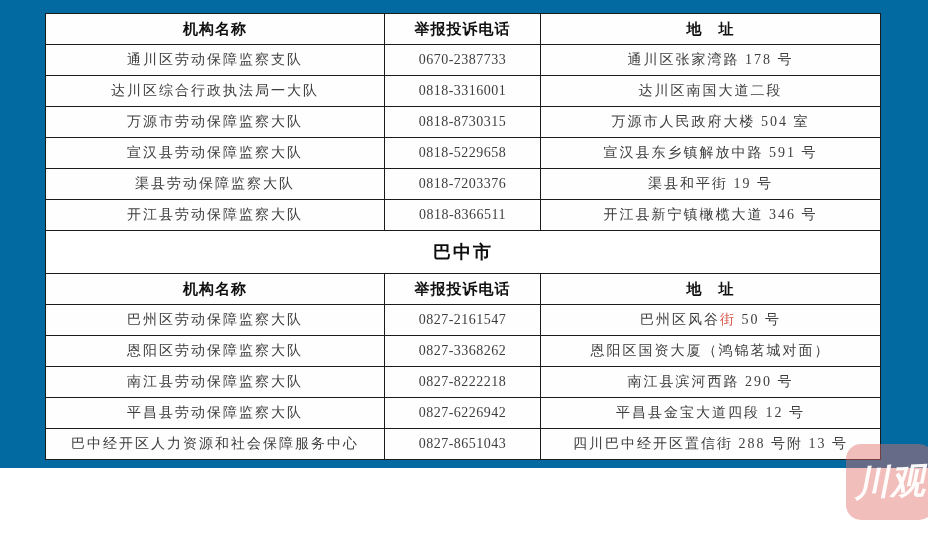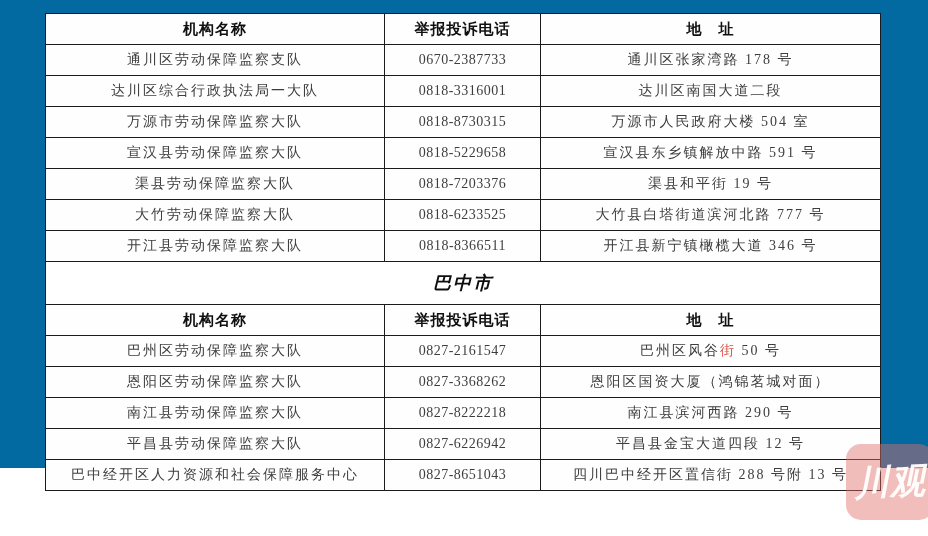--- a/index.html
+++ b/index.html
@@ -45,21 +45,21 @@
     letter-spacing: 1px;
   }
   tr.data-row { height: 31px; }
   tr.data-row td {
     font-family: "Liberation Serif", "DejaVu Serif", serif;
     font-size: 14px;
     color: #3d3d3d;
     letter-spacing: 2px;
   }
   tr.data-row td.phone-cell { letter-spacing: 0.5px; }
-  tr.section-row { height: 43px; font-style: italic; }
+  tr.section-row { height: 43px; }
   tr.section-row td {
     font-family: "Liberation Sans", "DejaVu Sans", sans-serif;
     font-weight: bold;
     font-size: 18px;
     color: #0d0d0d;
     letter-spacing: 2px;
     background: #ffffff;
   }
   .red-char { color: #d94f41; }
   .watermark {
@@ -122,25 +122,20 @@
         <td class="name-cell">宣汉县劳动保障监察大队</td>
         <td class="phone-cell">0818-5229658</td>
         <td class="addr-cell">宣汉县东乡镇解放中路 591 号</td>
       </tr>
       <tr class="data-row">
         <td class="name-cell">渠县劳动保障监察大队</td>
         <td class="phone-cell">0818-7203376</td>
         <td class="addr-cell">渠县和平街 19 号</td>
       </tr>
       <tr class="data-row">
-        <td class="name-cell">大竹劳动保障监察大队</td>
-        <td class="phone-cell">0818-6233525</td>
-        <td class="addr-cell">大竹县白塔街道滨河北路 777 号</td>
-      </tr>
-      <tr class="data-row">
         <td class="name-cell">开江县劳动保障监察大队</td>
         <td class="phone-cell">0818-8366511</td>
         <td class="addr-cell">开江县新宁镇橄榄大道 346 号</td>
       </tr>
 
       <tr class="section-row">
         <td colspan="3">巴中市</td>
       </tr>
 
       <tr class="header-row">

